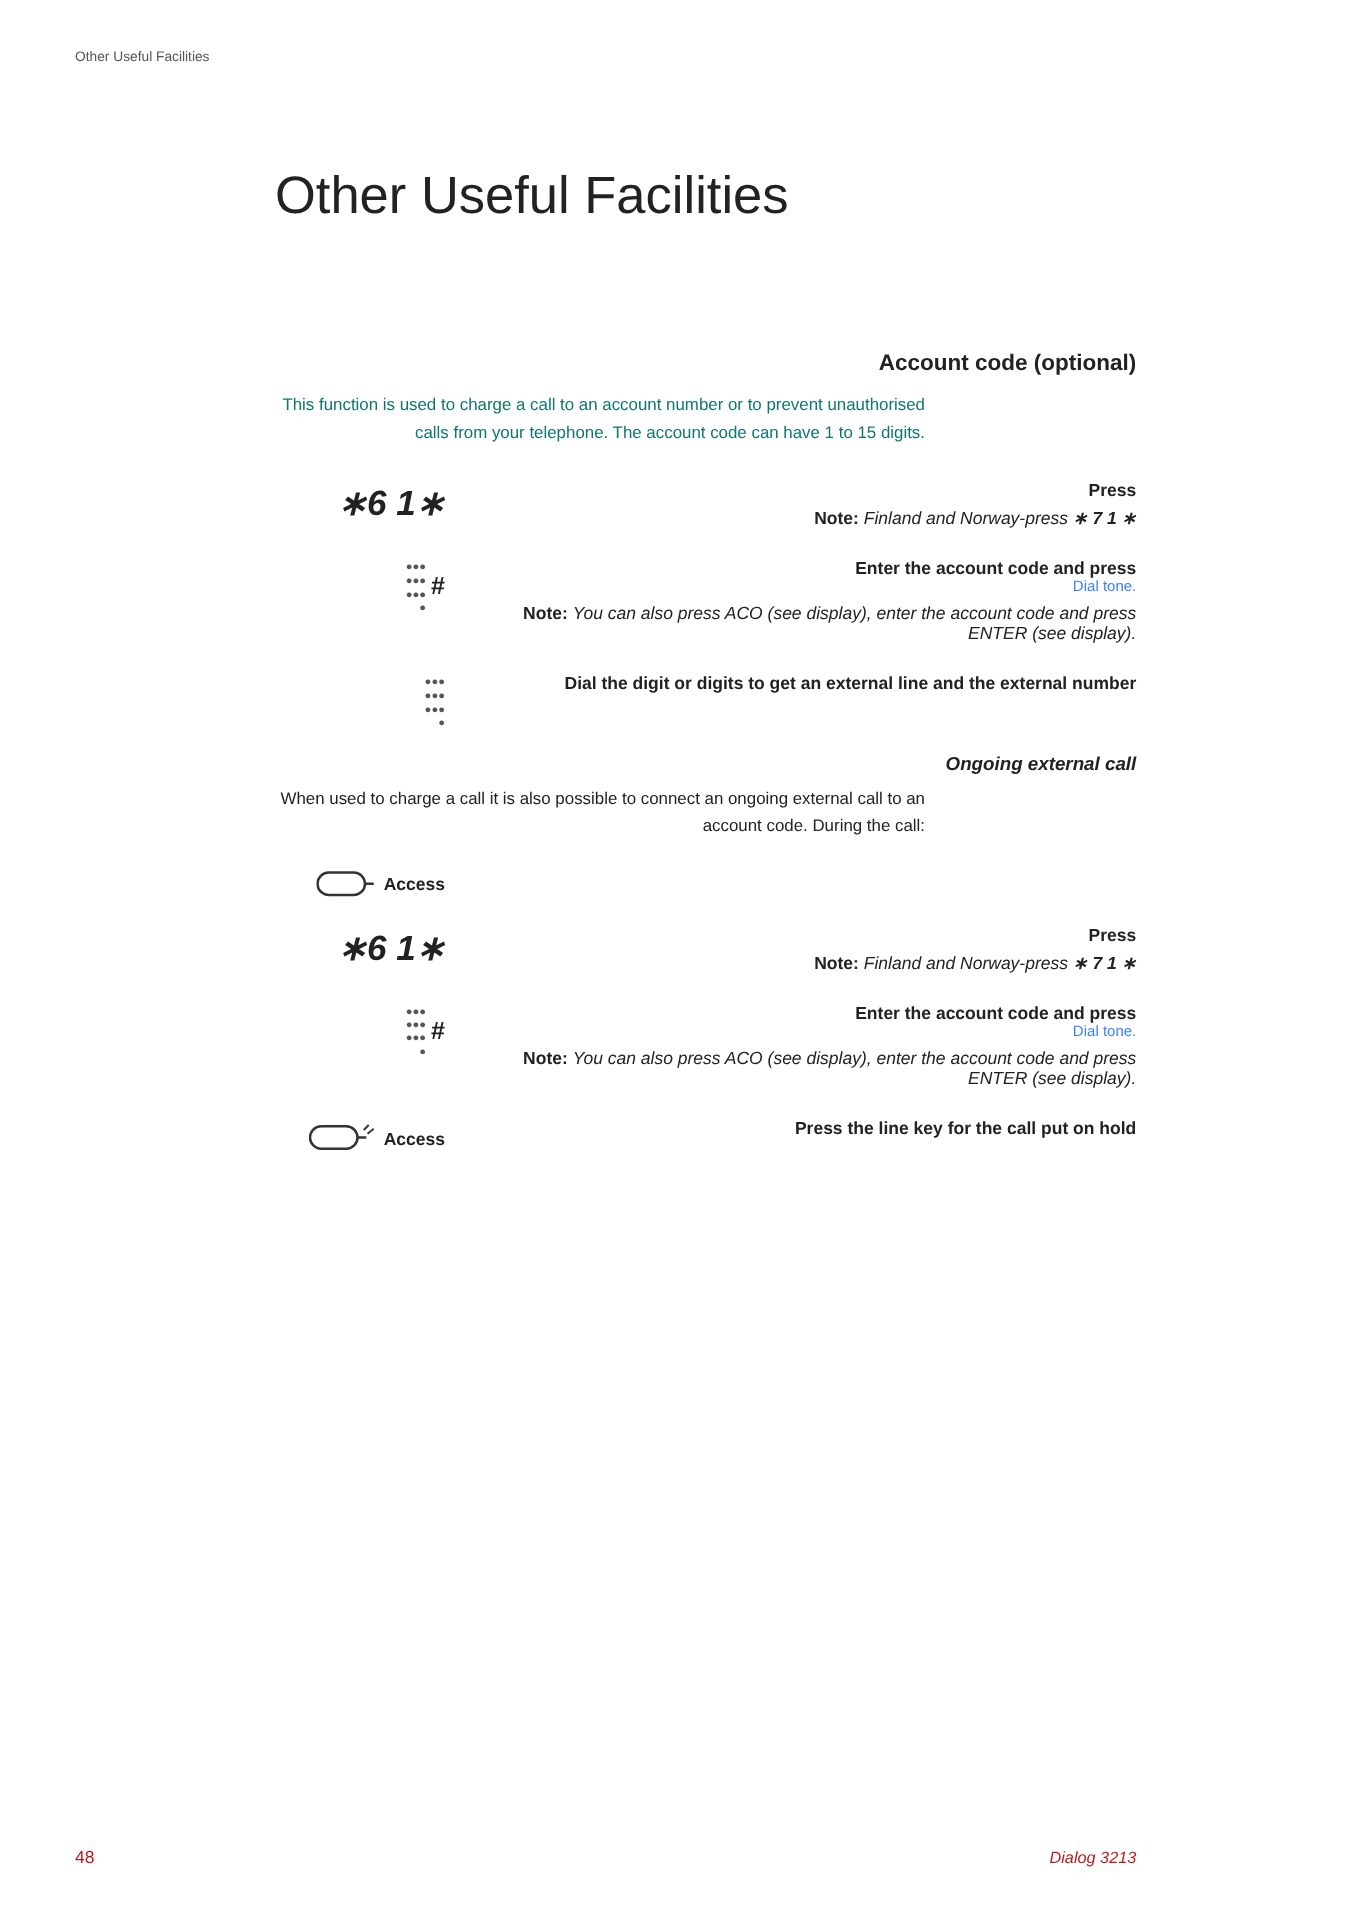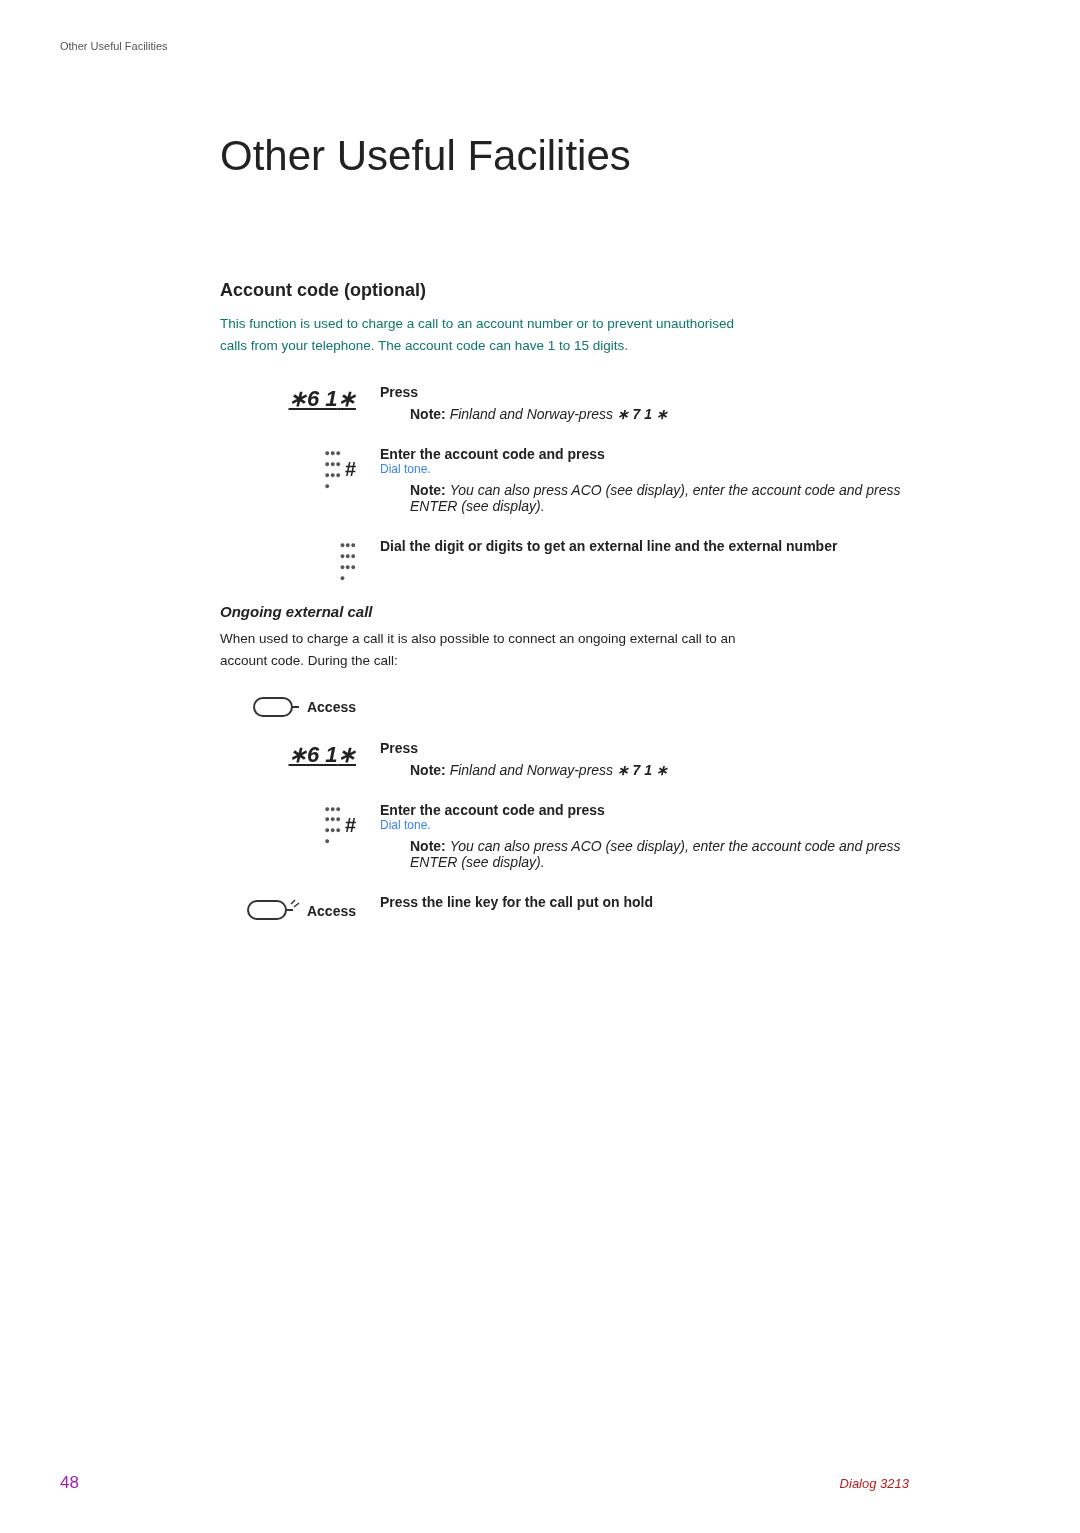--- a/index.html
+++ b/index.html
@@ -30,20 +30,21 @@
     .page-title {
       font-size: 42px;
       font-weight: 300;
       color: #222;
       margin-bottom: 100px;
       margin-left: 160px;
     }
 
     .content-area {
       margin-left: 160px;
+      text-align: right;
     }
 
     .section-title {
       font-size: 18px;
       font-weight: bold;
       margin-bottom: 12px;
     }
 
     .section-desc {
       font-size: 13.5px;
@@ -130,35 +131,34 @@
       bottom: 40px;
       left: 0;
       right: 0;
       display: flex;
       justify-content: space-between;
       align-items: center;
       padding: 0 60px;
     }
 
     .footer-page {
-      font-size: 17px;
-      color: #a21caf;
+      font-size: 14px;
+      color: #b91c1c;
     }
 
     .footer-model {
       font-size: 13px;
       font-style: italic;
       color: #b91c1c;
     }
 
     .star-num-star {
-      font-size: 22px;
+      font-size: 28px;
       font-weight: bold;
       font-style: italic;
-      text-decoration: underline;
     }
 
     .note-block {
       margin-top: 6px;
       margin-bottom: 4px;
       padding-left: 30px;
     }
 
     .dial-tone-text {
       font-size: 12px;

